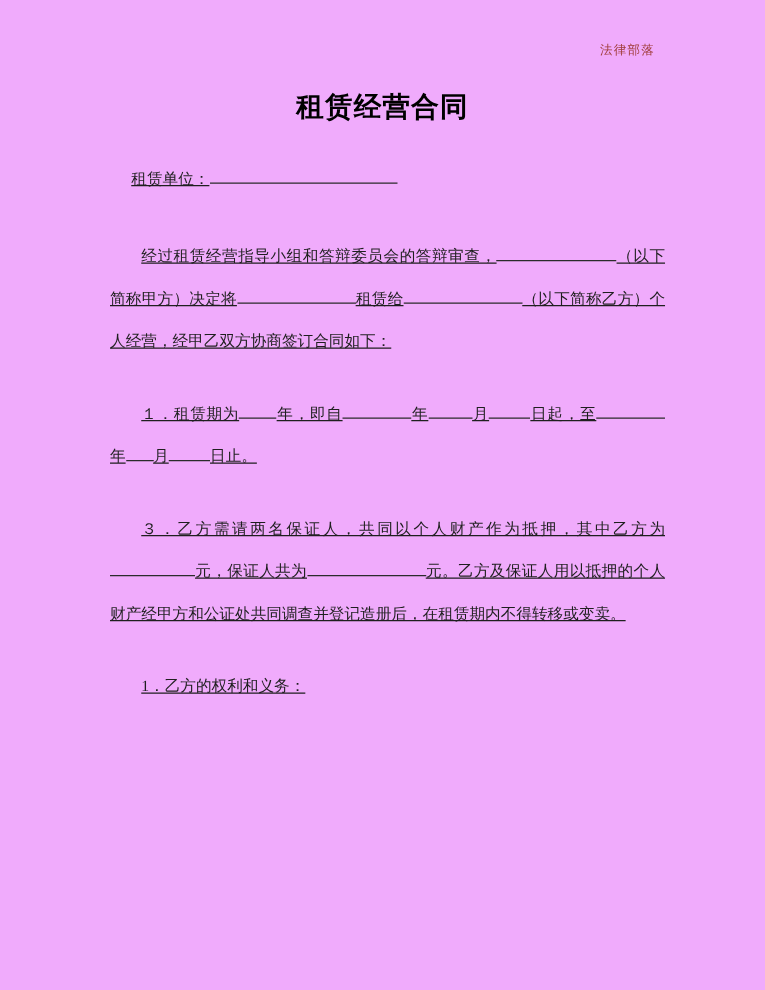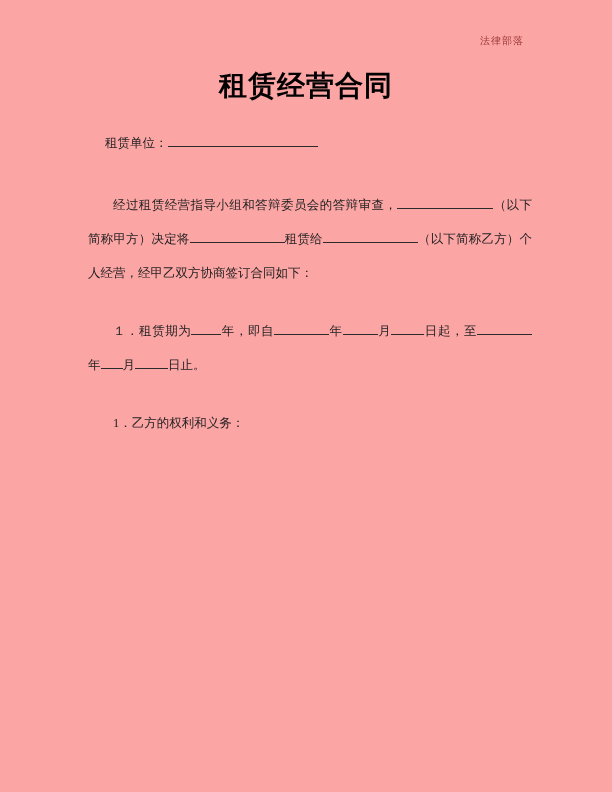--- a/index.html
+++ b/index.html
@@ -21,56 +21,58 @@
     top: 35px;
     right: 88px;
     font-size: 10px;
     letter-spacing: 1px;
     line-height: 12px;
   }
   .title {
     margin: 0;
     padding-top: 72px;
     text-align: center;
-    font-size: 28px;
+    font-size: 22px;
     font-weight: bold;
     letter-spacing: 1px;
     color: #000000;
     line-height: 28px;
   }
   .content {
     margin: 26px 80px 0 88px;
     font-size: 12.5px;
     line-height: 34px;
     text-align: justify;
+    text-decoration: underline;
   }
   .para {
     margin: 0 0 24px 0;
     text-indent: 25px;
   }
   .para.unit-line {
     text-indent: 17px;
     margin-bottom: 28px;
   }
   .blank {
     display: inline-block;
     height: 13px;
     border-bottom: 1px solid #2b2b2b;
     vertical-align: baseline;
   }
 </style>
 </head>
 <body>
 
-<div class="page" style="background: #fca5a5; color: rgb(31, 31, 31);">
+<div class="page" style="background: #f0abfc; color: rgb(31, 31, 31);">
   <div class="watermark" style="color: rgb(160, 61, 58);">法律部落</div>
 
   <h1 class="title" style="color: rgb(0, 0, 0);">租赁经营合同</h1>
 
   <div class="content">
     <div id="paragraphs">
         <p class="para unit-line"><span>租赁单位：</span><span class="blank" style="width: 150px; border-bottom-color: rgb(43, 43, 43);"></span></p>
         <p class="para"><span>经过租赁经营指导小组和答辩委员会的答辩审查，</span><span class="blank" style="width: 96px; border-bottom-color: rgb(43, 43, 43);"></span><span>（以下简称甲方）决定将</span><span class="blank" style="width: 95px; border-bottom-color: rgb(43, 43, 43);"></span><span>租赁给</span><span class="blank" style="width: 95px; border-bottom-color: rgb(43, 43, 43);"></span><span>（以下简称乙方）个人经营，经甲乙双方协商签订合同如下：</span></p>
         <p class="para"><span>１．租赁期为</span><span class="blank" style="width: 30px; border-bottom-color: rgb(43, 43, 43);"></span><span>年，即自</span><span class="blank" style="width: 55px; border-bottom-color: rgb(43, 43, 43);"></span><span>年</span><span class="blank" style="width: 35px; border-bottom-color: rgb(43, 43, 43);"></span><span>月</span><span class="blank" style="width: 33px; border-bottom-color: rgb(43, 43, 43);"></span><span>日起，至</span><span class="blank" style="width: 55px; border-bottom-color: rgb(43, 43, 43);"></span><span>年</span><span class="blank" style="width: 22px; border-bottom-color: rgb(43, 43, 43);"></span><span>月</span><span class="blank" style="width: 33px; border-bottom-color: rgb(43, 43, 43);"></span><span>日止。</span></p>
+        <p class="para"><span>３．乙方需请两名保证人，共同以个人财产作为抵押，其中乙方为</span><span class="blank" style="width: 68px; border-bottom-color: rgb(43, 43, 43);"></span><span>元，保证人共为</span><span class="blank" style="width: 95px; border-bottom-color: rgb(43, 43, 43);"></span><span>元。乙方及保证人用以抵押的个人财产经甲方和公证处共同调查并登记造册后，在租赁期内不得转移或变卖。</span></p>
         <p class="para"><span>1．乙方的权利和义务：</span></p>
       </div>
   </div>
 </div>
 
 </body></html>

